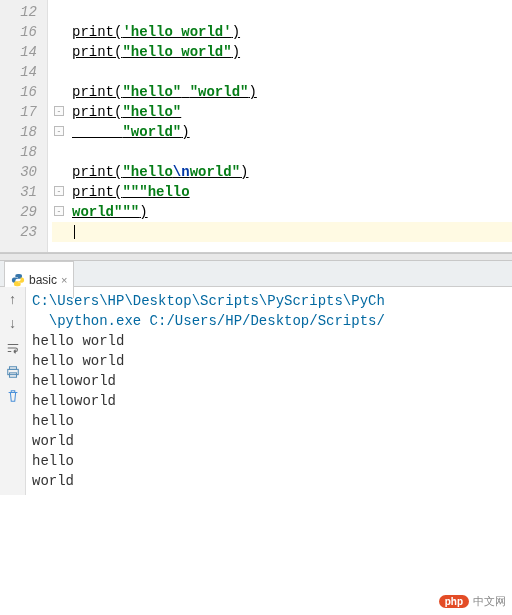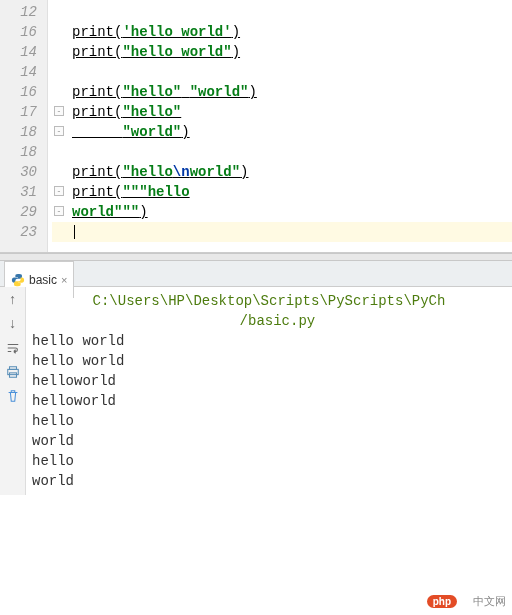--- a/index.html
+++ b/index.html
@@ -131,29 +131,29 @@
   }
   .console {
     flex: 1;
     padding: 4px 6px;
     font-family: Consolas, "Courier New", monospace;
     font-size: 14px;
     line-height: 20px;
     white-space: pre;
     color: #333;
   }
-  .console .cmd { color: #4d7c0f; text-align: center; }
+  .console .cmd { color: #0369a1; }
 
   .watermark {
     position: absolute;
     right: 6px;
     bottom: 6px;
     display: flex;
     align-items: center;
-    gap: 16px;
+    gap: 4px;
     font-family: -apple-system, "Segoe UI", sans-serif;
     font-size: 11px;
     color: #888;
   }
   .watermark .badge {
     background: #e34c26;
     color: #fff;
     border-radius: 8px;
     padding: 1px 6px;
     font-weight: bold;
@@ -228,19 +228,19 @@
         <rect x="2" y="5" width="12" height="6" fill="none" stroke="#5a8fb8" stroke-width="1.2"></rect>
         <rect x="4" y="9" width="8" height="5" fill="none" stroke="#5a8fb8" stroke-width="1.2"></rect>
       </svg>
     </div>
     <div class="tool-btn">
       <svg width="14" height="14" viewBox="0 0 16 16">
         <path fill="none" stroke="#4a90d9" stroke-width="1.2" d="M3 4h10M6 4V2h4v2M5 4l1 10h4l1-10"></path>
       </svg>
     </div>
   </div>
-  <div class="console" id="console"><div class="cmd">C:\Users\HP\Desktop\Scripts\PyScripts\PyCh</div><div class="cmd">  /basic.py</div><div>hello world</div><div>hello world</div><div>helloworld</div><div>helloworld</div><div>hello</div><div>world</div><div>hello</div><div>world</div></div>
+  <div class="console" id="console"><div class="cmd">C:\Users\HP\Desktop\Scripts\PyScripts\PyCh</div><div class="cmd">  \python.exe C:/Users/HP/Desktop/Scripts/</div><div>hello world</div><div>hello world</div><div>helloworld</div><div>helloworld</div><div>hello</div><div>world</div><div>hello</div><div>world</div></div>
 </div>
 
 <div class="watermark">
   <span class="badge">php</span>
   <span>中文网</span>
 </div>
 
 </body></html>

